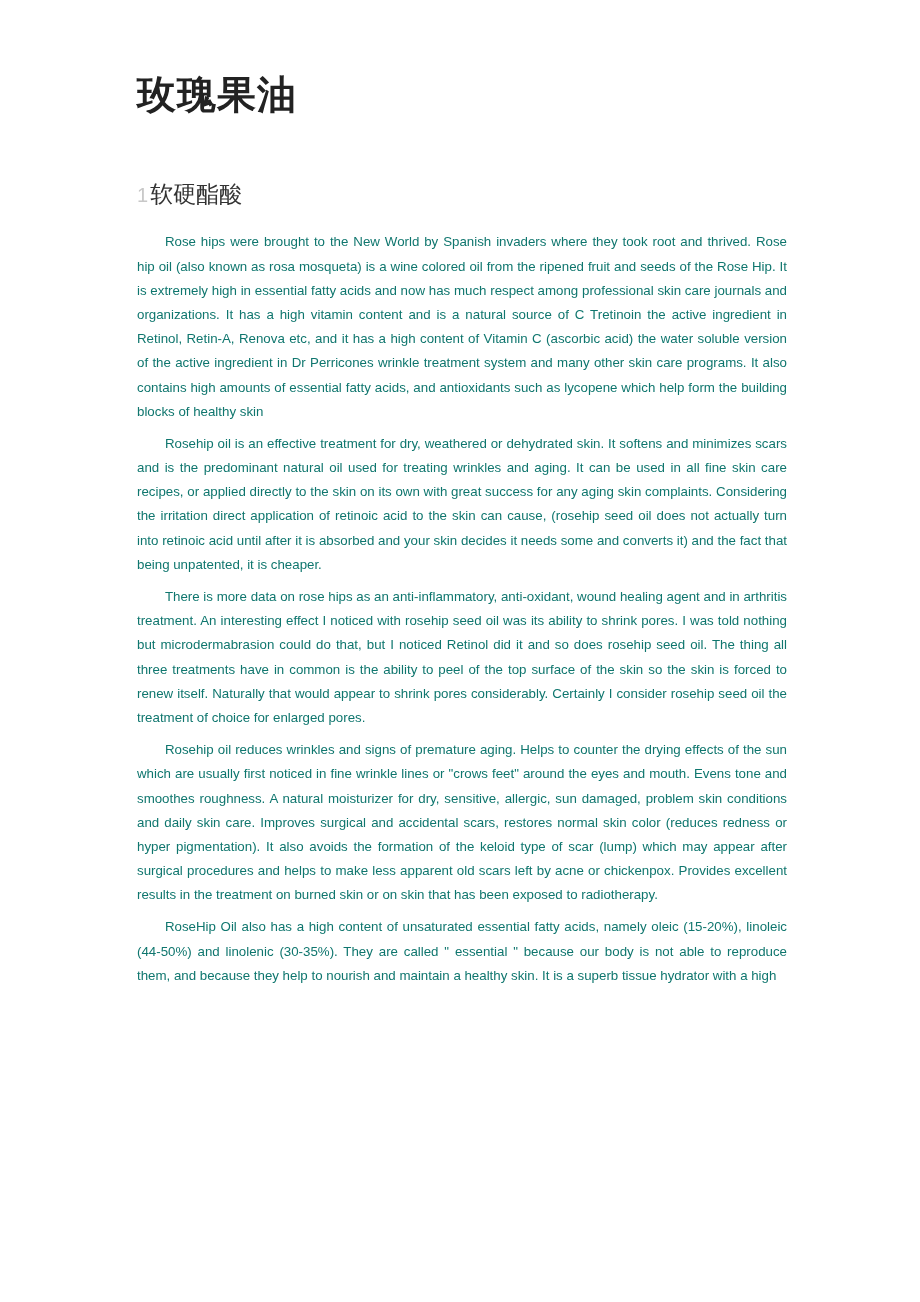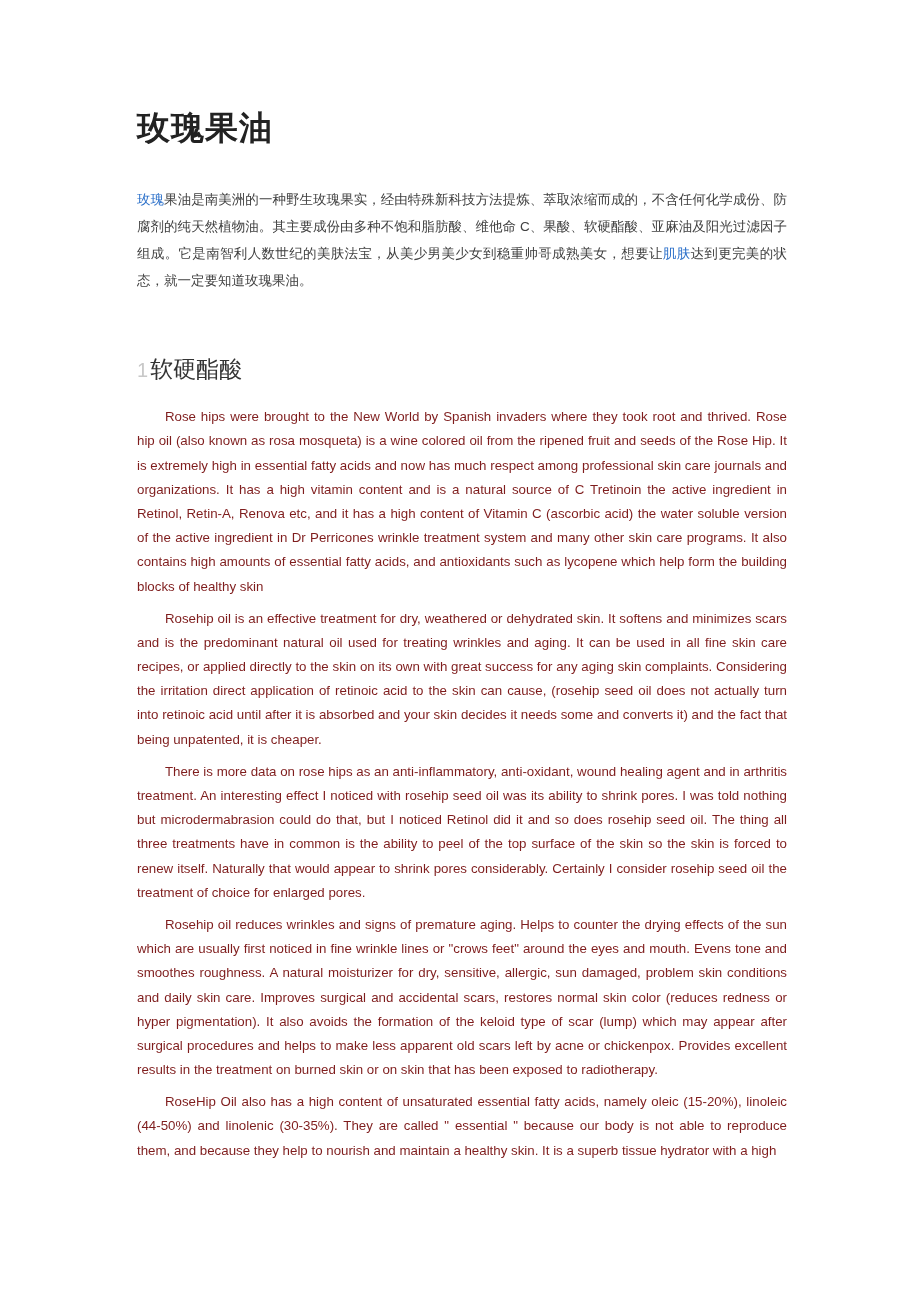--- a/index.html
+++ b/index.html
@@ -21,26 +21,26 @@
     box-sizing: border-box;
     padding: 0;
   }
   .content {
     position: absolute;
     left: 137px;
     top: 0;
     width: 650px;
   }
   .doc-title {
-    font-size: 33px;
+    font-size: 39px;
     font-weight: bold;
     color: #222222;
     letter-spacing: 1px;
     margin: 0;
-    padding-top: 108px;
+    padding-top: 72px;
     line-height: 1.2;
   }
   .lead {
     margin-top: 38px;
     font-size: 13.5px;
     line-height: 2.0;
     color: #404040;
     text-align: justify;
     text-justify: inter-ideograph;
   }
@@ -60,38 +60,37 @@
     color: #c8c8c8;
     font-size: 20px;
     margin-right: 2px;
   }
   .body-block {
     margin-top: 22px;
   }
   .para {
     font-size: 13.3px;
     line-height: 1.82;
-    color: #7f1d1d;
+    color: #0f766e;
     text-align: justify;
     text-indent: 2.1em;
     margin: 0 0 0 0;
   }
   .para + .para {
     margin-top: 8px;
   }
 </style>
 </head>
 <body>
 
 <div class="page">
   <div class="content">
 
     <h1 class="doc-title">玫瑰果油</h1>
 
-    <p class="lead"><a class="link">玫瑰</a><span>果油是南美洲的一种野生玫瑰果实，经由特殊新科技方法提炼、萃取浓缩而成的，不含任何化学成份、防腐剂的纯天然植物油。其主要成份由多种不饱和脂肪酸、维他命 C、果酸、软硬酯酸、亚麻油及阳光过滤因子组成。它是南智利人数世纪的美肤法宝，从美少男美少女到稳重帅哥成熟美女，想要让</span><a class="link">肌肤</a><span>达到更完美的状态，就一定要知道玫瑰果油。</span></p>
 
     <h2 class="section-heading"><span class="num">1</span><span>软硬酯酸</span></h2>
 
     <div class="body-block">
       <p class="para">Rose hips were brought to the New World by Spanish invaders where they took root and thrived. Rose hip oil (also known as rosa mosqueta) is a wine colored oil from the ripened fruit and seeds of the Rose Hip. It is extremely high in essential fatty acids and now has much respect among professional skin care journals and organizations. It has a high vitamin content and is a natural source of C Tretinoin the active ingredient in Retinol, Retin-A, Renova etc, and it has a high content of Vitamin C (ascorbic acid) the water soluble version of the active ingredient in Dr Perricones wrinkle treatment system and many other skin care programs. It also contains high amounts of essential fatty acids, and antioxidants such as lycopene which help form the building blocks of healthy skin</p>
       <p class="para">Rosehip oil is an effective treatment for dry, weathered or dehydrated skin. It softens and minimizes scars and is the predominant natural oil used for treating wrinkles and aging. It can be used in all fine skin care recipes, or applied directly to the skin on its own with great success for any aging skin complaints. Considering the irritation direct application of retinoic acid to the skin can cause, (rosehip seed oil does not actually turn into retinoic acid until after it is absorbed and your skin decides it needs some and converts it) and the fact that being unpatented, it is cheaper.</p>
       <p class="para">There is more data on rose hips as an anti-inflammatory, anti-oxidant, wound healing agent and in arthritis treatment. An interesting effect I noticed with rosehip seed oil was its ability to shrink pores. I was told nothing but microdermabrasion could do that, but I noticed Retinol did it and so does rosehip seed oil. The thing all three treatments have in common is the ability to peel of the top surface of the skin so the skin is forced to renew itself. Naturally that would appear to shrink pores considerably. Certainly I consider rosehip seed oil the treatment of choice for enlarged pores.</p>
       <p class="para">Rosehip oil reduces wrinkles and signs of premature aging. Helps to counter the drying effects of the sun which are usually first noticed in fine wrinkle lines or "crows feet" around the eyes and mouth. Evens tone and smoothes roughness. A natural moisturizer for dry, sensitive, allergic, sun damaged, problem skin conditions and daily skin care. Improves surgical and accidental scars, restores normal skin color (reduces redness or hyper pigmentation). It also avoids the formation of the keloid type of scar (lump) which may appear after surgical procedures and helps to make less apparent old scars left by acne or chickenpox. Provides excellent results in the treatment on burned skin or on skin that has been exposed to radiotherapy.</p>
       <p class="para">RoseHip Oil also has a high content of unsaturated essential fatty acids, namely oleic (15-20%), linoleic (44-50%) and linolenic (30-35%). They are called " essential " because our body is not able to reproduce them, and because they help to nourish and maintain a healthy skin. It is a superb tissue hydrator with a high</p>
     </div>

